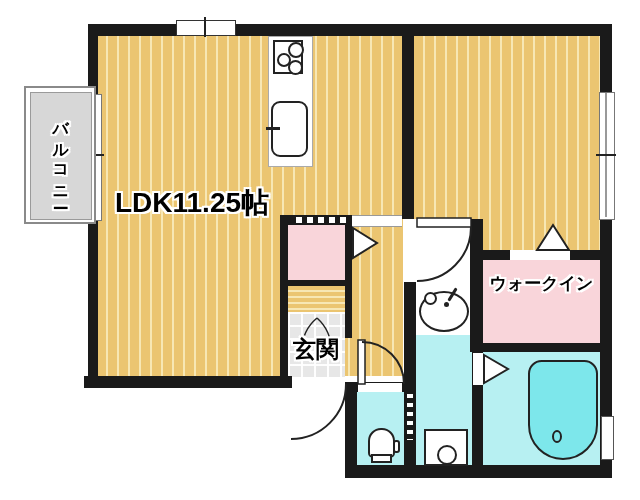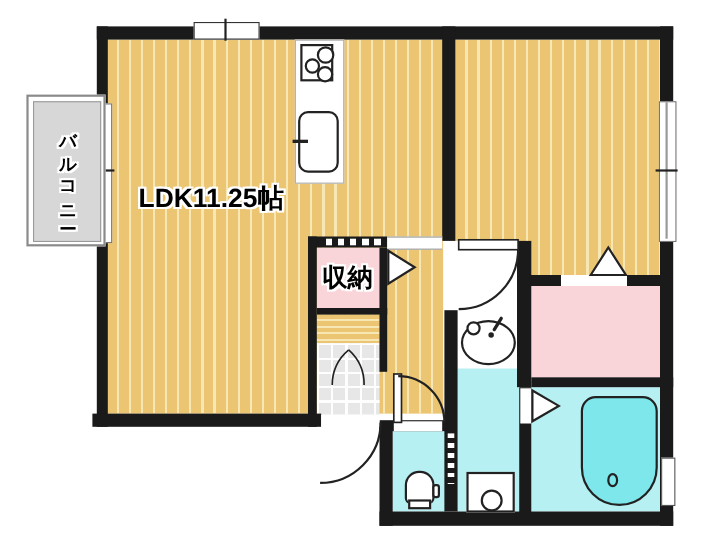--- a/index.html
+++ b/index.html
@@ -117,18 +117,19 @@
     <path d="M 362 342 A 42 42 0 0 1 404 384" fill="none" stroke="#222" stroke-width="2"></path>
     <rect x="417" y="218" width="54" height="9" fill="#fff" stroke="#222" stroke-width="1.5"></rect>
     <path d="M 471 227 A 54 54 0 0 1 417 281" fill="none" stroke="#222" stroke-width="2"></path>
     <polygon points="353,228 377,243 353,258" fill="#fff" stroke="#222" stroke-width="2"></polygon>
     <polygon points="537,250 553,225 569,250" fill="#fff" stroke="#222" stroke-width="2"></polygon>
     <polygon points="484,355 508,369 484,383" fill="#fff" stroke="#222" stroke-width="2"></polygon>
     <path d="M 302 350 A 42 42 0 0 1 317 318" fill="none" stroke="#222" stroke-width="1.5"></path>
     <path d="M 331 350 A 42 42 0 0 0 317 318" fill="none" stroke="#222" stroke-width="1.5"></path>
   </svg>
 
-  <div class="lbl" style="left:97px;top:168px;width:190px;font-size:24px;">LDK11.25帖</div>
-  <div class="lbl" style="left:286px;top:240px;width:60px;font-size:23px;">収納</div>
+  <div class="lbl" style="left:97px;top:188px;width:190px;font-size:28px;">LDK11.25帖</div>
+  <div class="lbl" style="left:286px;top:337px;width:60px;font-size:23px;">玄関</div>
   <div class="lbl" style="left:483px;top:273px;width:117px;font-size:17px;line-height:22px;">
+    <div>ウォークイン</div>
   </div>
 
 </div>
 
 </body></html>

